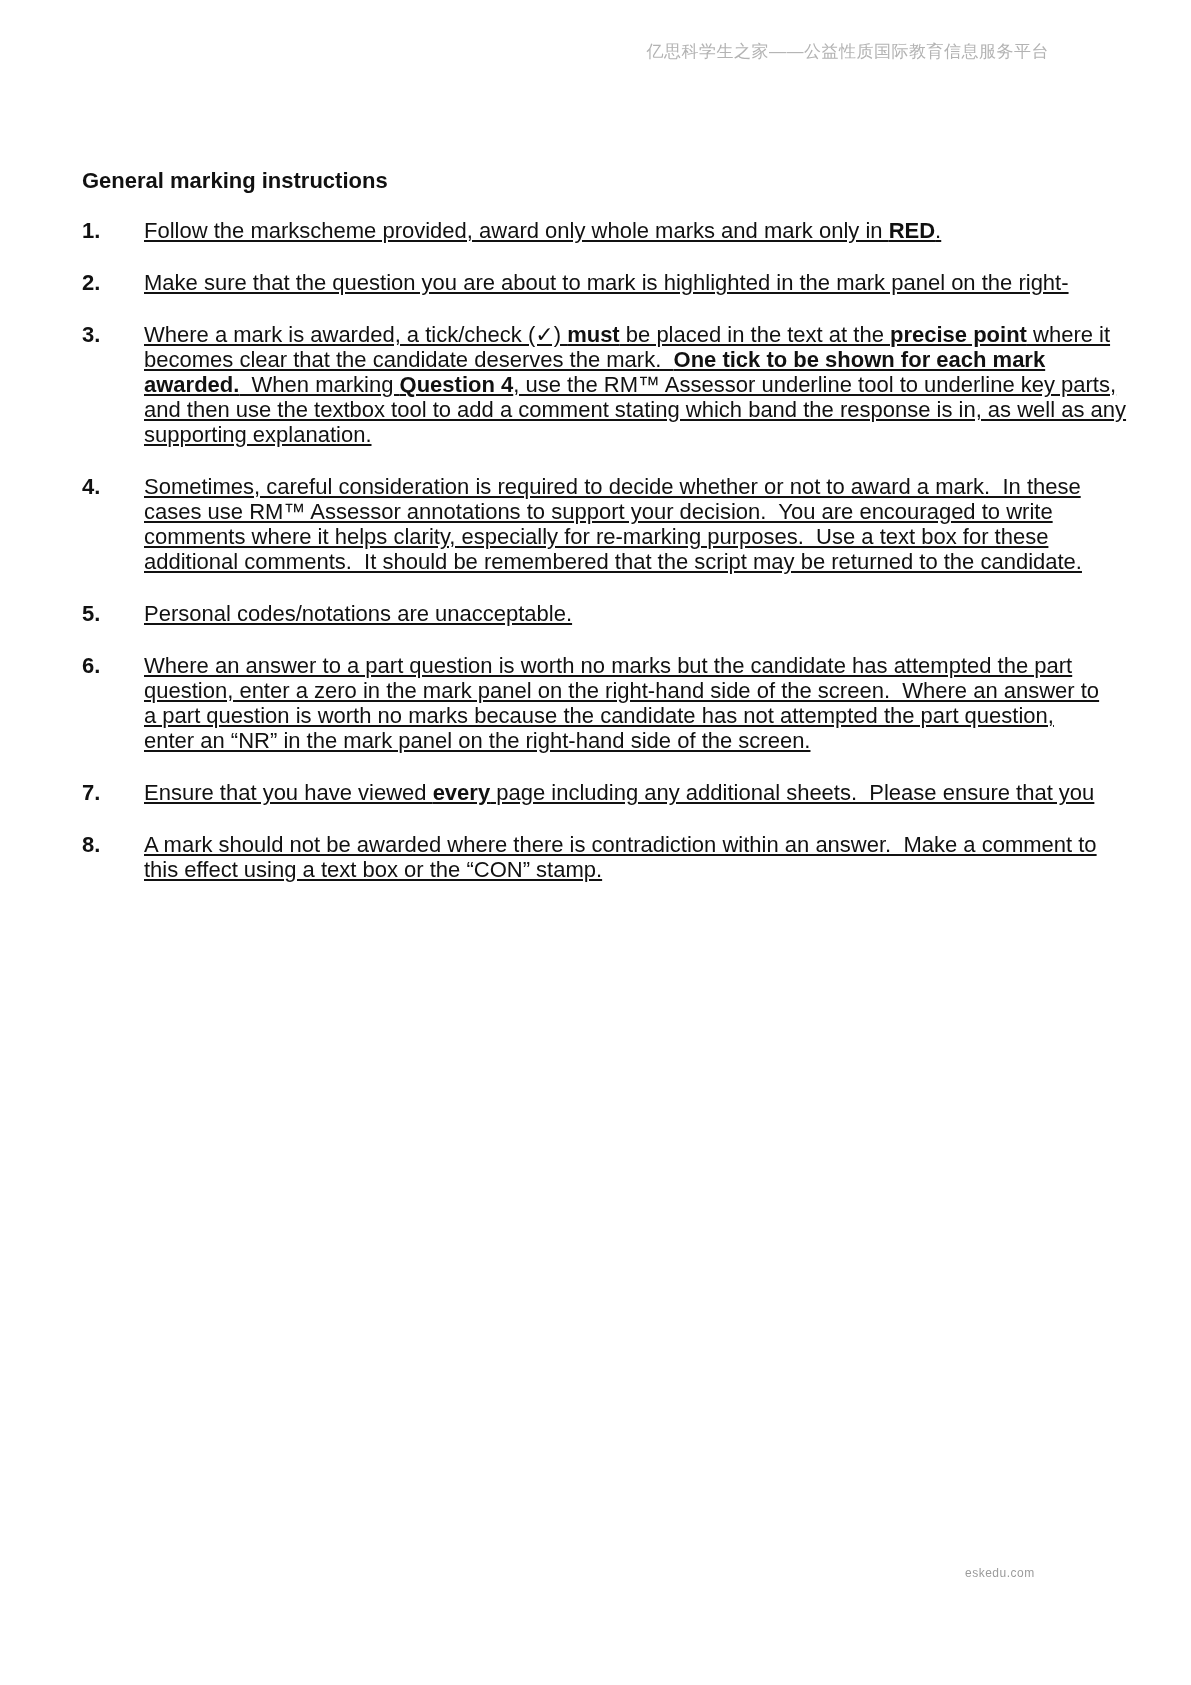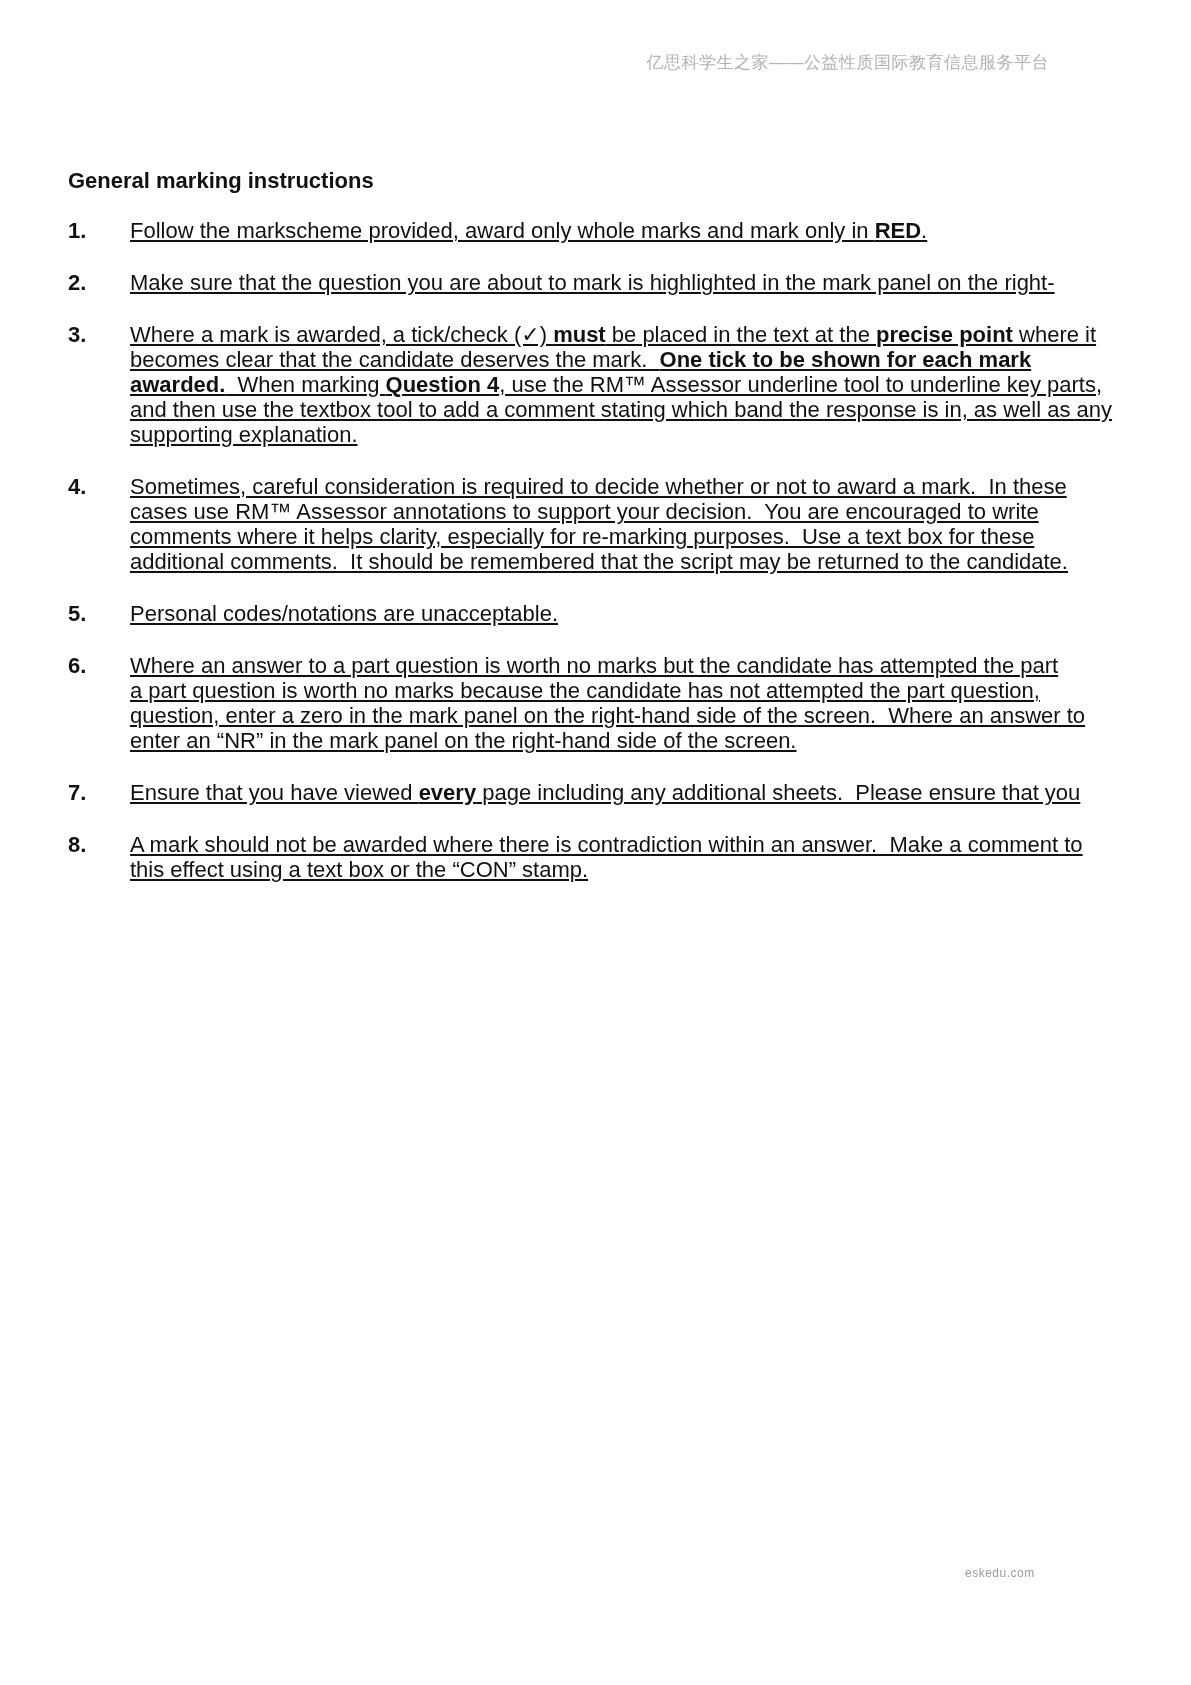--- a/index.html
+++ b/index.html
@@ -7,31 +7,31 @@
     position: relative;
     width: 1191px;
     height: 1685px;
     background: #ffffff;
     font-family: "Liberation Sans", sans-serif;
     color: #111111;
     overflow: hidden;
   }
   .header-watermark {
     position: absolute;
-    top: 51px;
+    top: 40px;
     right: 142px;
     font-size: 17px;
     color: #b3b3b3;
     letter-spacing: 0.5px;
     white-space: pre;
   }
   .content {
     position: absolute;
     top: 168px;
-    left: 68px;
+    left: 82px;
   }
   .title {
     margin: 0 0 25px 0;
     font-size: 22px;
     font-weight: bold;
     line-height: 25px;
   }
   .instructions { margin: 0; padding: 0; }
   .item {
     display: flex;
@@ -102,22 +102,22 @@
         <div class="item">
           <div class="num">5.</div>
           <div class="text">
             <div class="line"><span>Personal codes/notations are unacceptable.</span></div>
           </div>
         </div>
         <div class="item">
           <div class="num">6.</div>
           <div class="text">
             <div class="line"><span>Where an answer to a part question is worth no marks but the candidate has attempted the part</span></div>
+            <div class="line"><span>question, enter a zero in the mark panel on the right-hand side of the screen.  Where an answer to</span></div>
             <div class="line"><span>a part question is worth no marks because the candidate has not attempted the part question,</span></div>
-            <div class="line"><span>question, enter a zero in the mark panel on the right-hand side of the screen.  Where an answer to</span></div>
             <div class="line"><span>enter an “NR” in the mark panel on the right-hand side of the screen.</span></div>
           </div>
         </div>
         <div class="item">
           <div class="num">7.</div>
           <div class="text">
             <div class="line"><span>Ensure that you have viewed </span><b>every</b><span> page including any additional sheets.  Please ensure that you</span></div>
           </div>
         </div>
         <div class="item">

